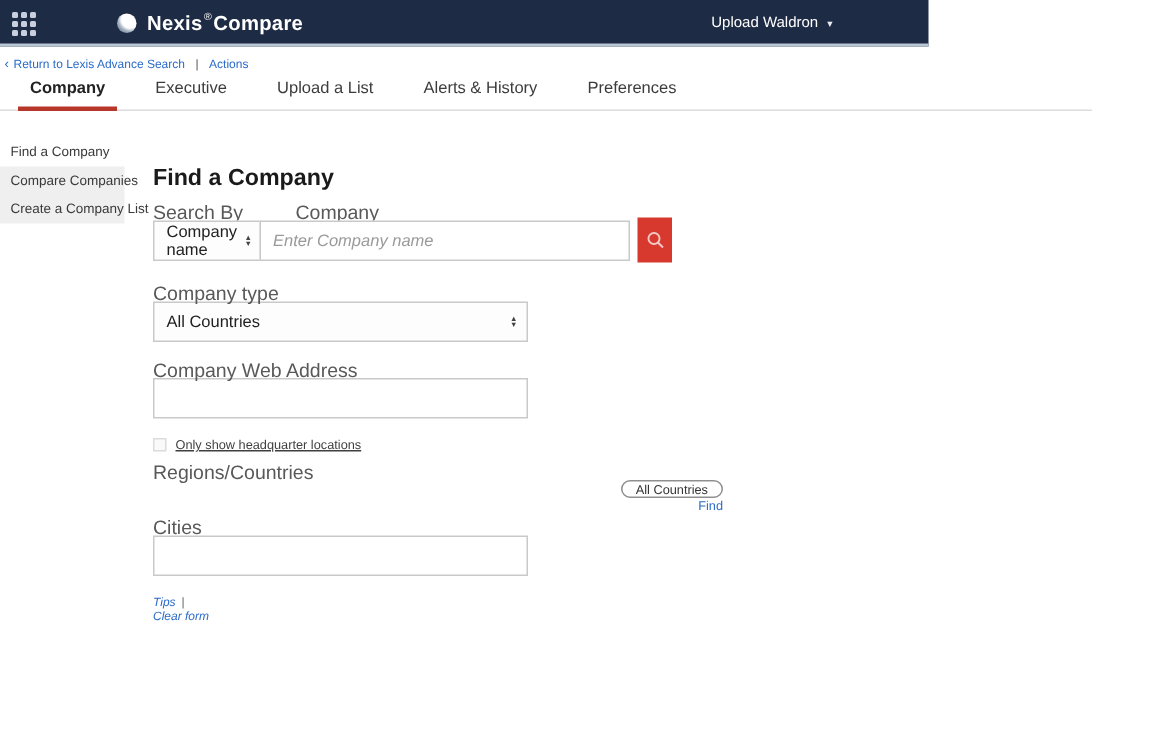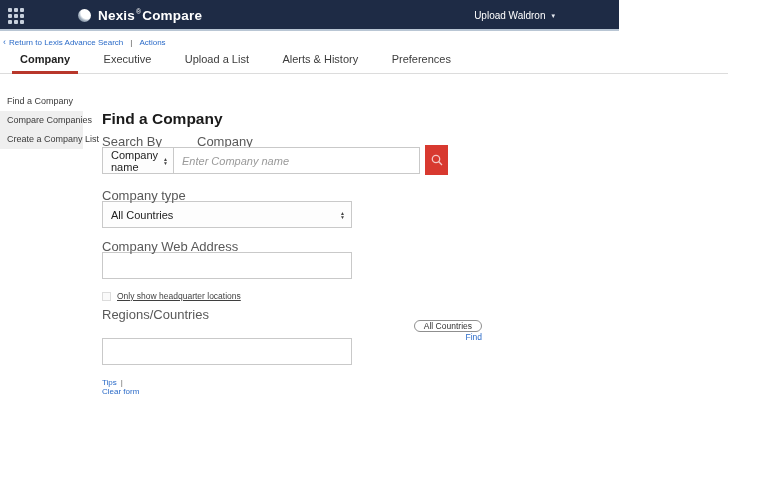--- a/index.html
+++ b/index.html
@@ -74,21 +74,21 @@
   .checkbox-row{display:flex;align-items:center;margin-top:12px;height:10px;}
   .checkbox{width:9px;height:9px;border:1px solid #dcdcdc;background:#fafafa;margin-right:6px;cursor:pointer;}
   .checkbox-label{font-size:8.5px;color:#3f3f3f;text-decoration:underline;}
   .regions-label{margin-top:9px;}
   .pill-row{display:flex;align-items:flex-end;margin-top:1px;height:17px;flex-direction:column;}
   .pill{display:inline-flex;align-items:center;height:17px;padding:0 9px;border:1px solid #8f8f8f;
     border-radius:9px;font-size:8.5px;color:#333;background:#fff;cursor:default;}
   .edit-link{font-size:8.5px;color:var(--link_blue);text-decoration:none;margin-left:12px;cursor:pointer;}
   .cities-label{margin-top:10px;}
   .footer-links{margin-top:13px;font-size:8px;line-height:9px;}
-  .footer-links a{color:var(--link_blue);text-decoration:none;cursor:pointer;}
+  .footer-links a{color:var(--link_blue);text-decoration:none;cursor:pointer;font-style:italic;}
   .footer-links .sep{color:#666;margin-left:4px;}
 </style>
 </head>
 <body>
 
 <div class="page">
 
   <header class="topbar">
     <div class="grid-icon">
       <span></span>
@@ -176,20 +176,21 @@
       <span class="checkbox"></span>
       <span class="checkbox-label">Only show headquarter locations</span>
     </div>
 
     <span class="field-label regions-label">Regions/Countries</span>
     <div class="pill-row">
       <span class="pill">All Countries</span>
       <a class="edit-link">Find</a>
     </div>
 
+    <span class="field-label cities-label">Cities</span>
     <input class="text-input" type="text" style="">
 
     <div class="footer-links">
       <a>Tips</a><span class="sep">|</span><br>
       <a>Clear form</a>
     </div>
   </main>
 
 </div>
 

